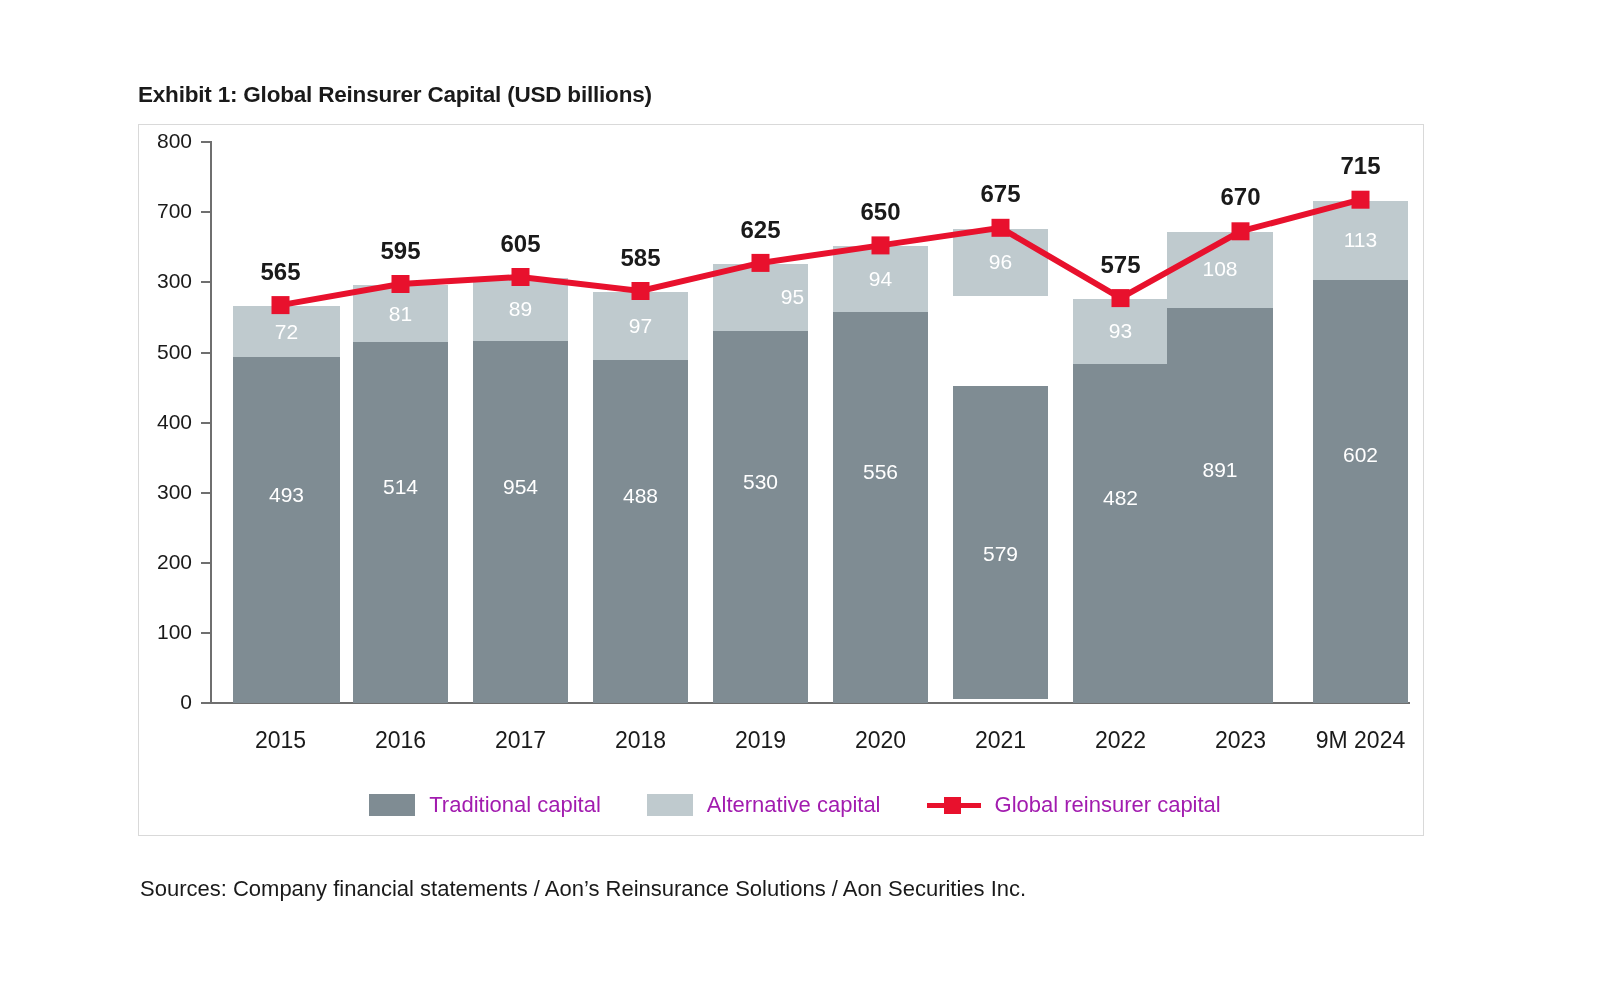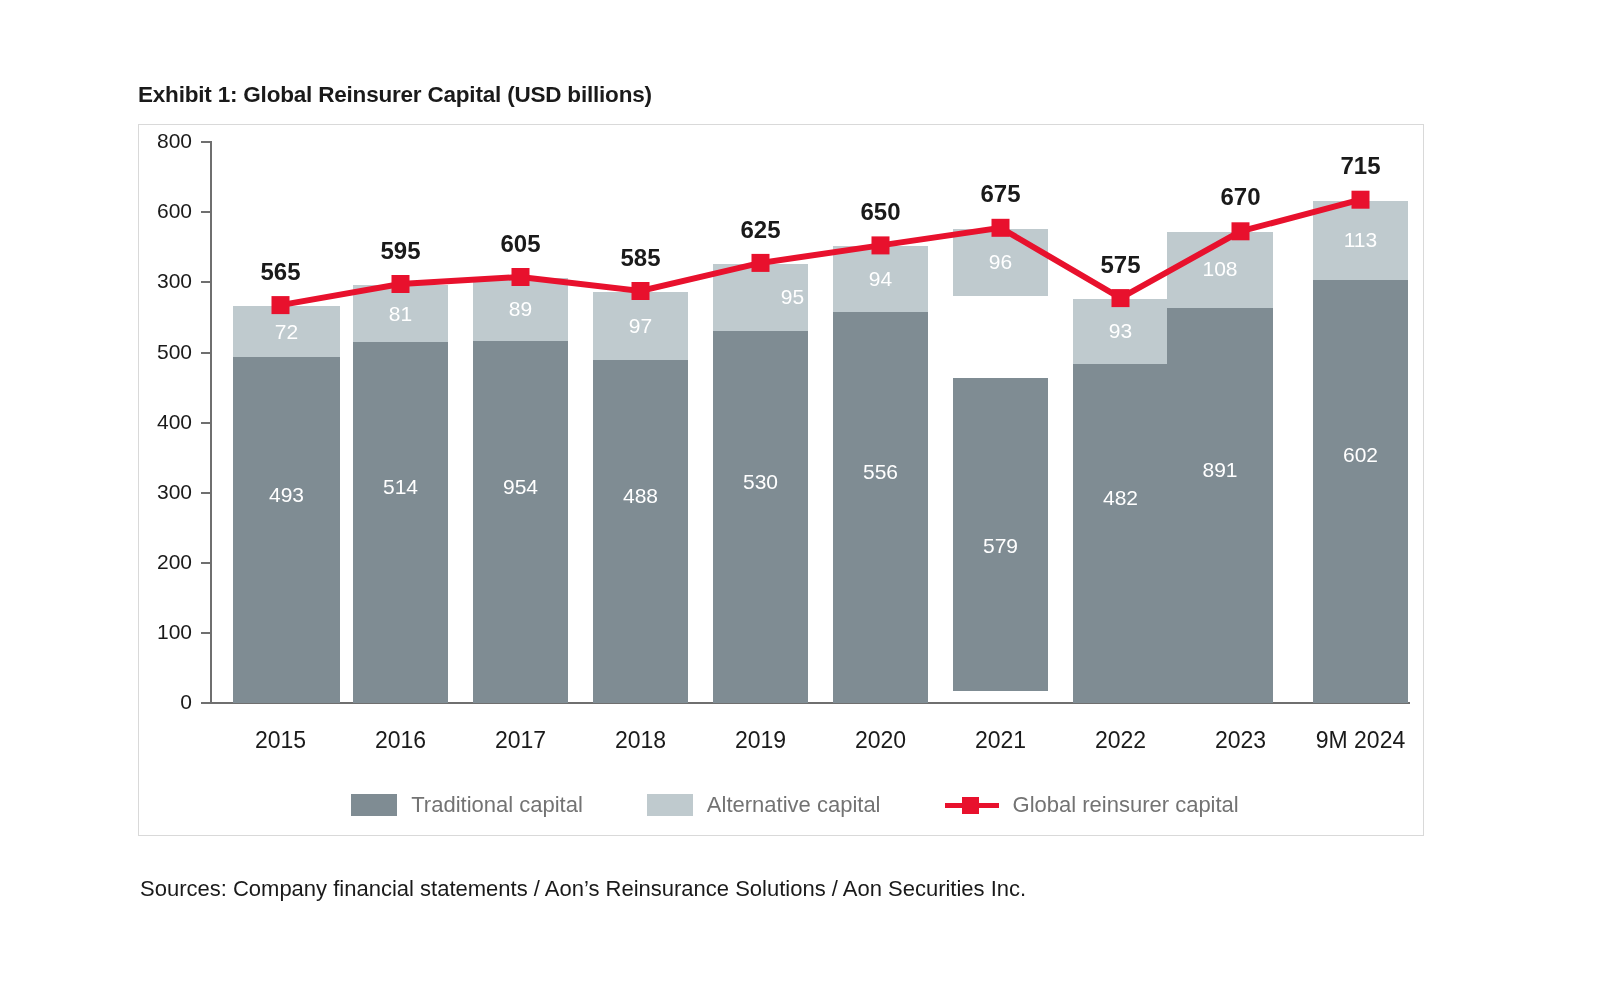--- a/index.html
+++ b/index.html
@@ -129,23 +129,23 @@
   }
   
   #legend {
     position: absolute;
     left: 138px;
     top: 792px;
     width: 1314px;
     display: flex;
     justify-content: center;
     align-items: center;
-    gap: 64px;
+    gap: 46px;
     font-size: 22px;
-    color: #737373;
+    color: #a21caf;
   }
   .legend-item {
     display: flex;
     align-items: center;
     gap: 14px;
     white-space: nowrap;
   }
   .swatch {
     width: 46px;
     height: 22px;
@@ -194,21 +194,21 @@
   <div id="chart-frame">
     <div id="plot">
 
       <div class="axis-line" id="y-axis"></div>
       <div class="axis-line" id="x-axis"></div>
 
       <div class="tick" style="top:0px;"></div>
       <div class="y-label" style="left:-78px; top:-11px;">800</div>
 
       <div class="tick" style="top:70px;"></div>
-      <div class="y-label" style="left:-78px; top:59px;">600</div>
+      <div class="y-label" style="left:-78px; top:59px;">700</div>
 
       <div class="tick" style="top:140px;"></div>
       <div class="y-label" style="left:-78px; top:129px;">300</div>
 
       <div class="tick" style="top:211px;"></div>
       <div class="y-label" style="left:-78px; top:200px;">500</div>
 
       <div class="tick" style="top:281px;"></div>
       <div class="y-label" style="left:-78px; top:270px;">400</div>
 
@@ -281,21 +281,21 @@
         <div class="seg seg-trad" style="bottom:0px; height:390.6px;">
           <div class="seg-label" style="top:149px;">556</div>
         </div>
       </div>
       <div class="total-label" style="left:610.5px; top:57px;">650</div>
 
       <div class="bar-group" style="left:743px; width:95px; height:474.2px;">
         <div class="seg seg-alt" style="bottom:406.8px; height:67.4px;">
           <div class="seg-label" style="top:22px;">96</div>
         </div>
-        <div class="seg seg-trad" style="bottom:12px; height:313px;">
+        <div class="seg seg-trad" style="bottom:4px; height:313px;">
           <div class="seg-label" style="top:157px;">579</div>
         </div>
       </div>
       <div class="total-label" style="left:730.5px; top:39px;">675</div>
 
       <div class="bar-group" style="left:863px; width:95px; height:404.0px;">
         <div class="seg seg-alt" style="bottom:338.6px; height:65.3px;">
           <div class="seg-label" style="top:21px;">93</div>
         </div>
         <div class="seg seg-trad" style="bottom:0px; height:338.6px;">

